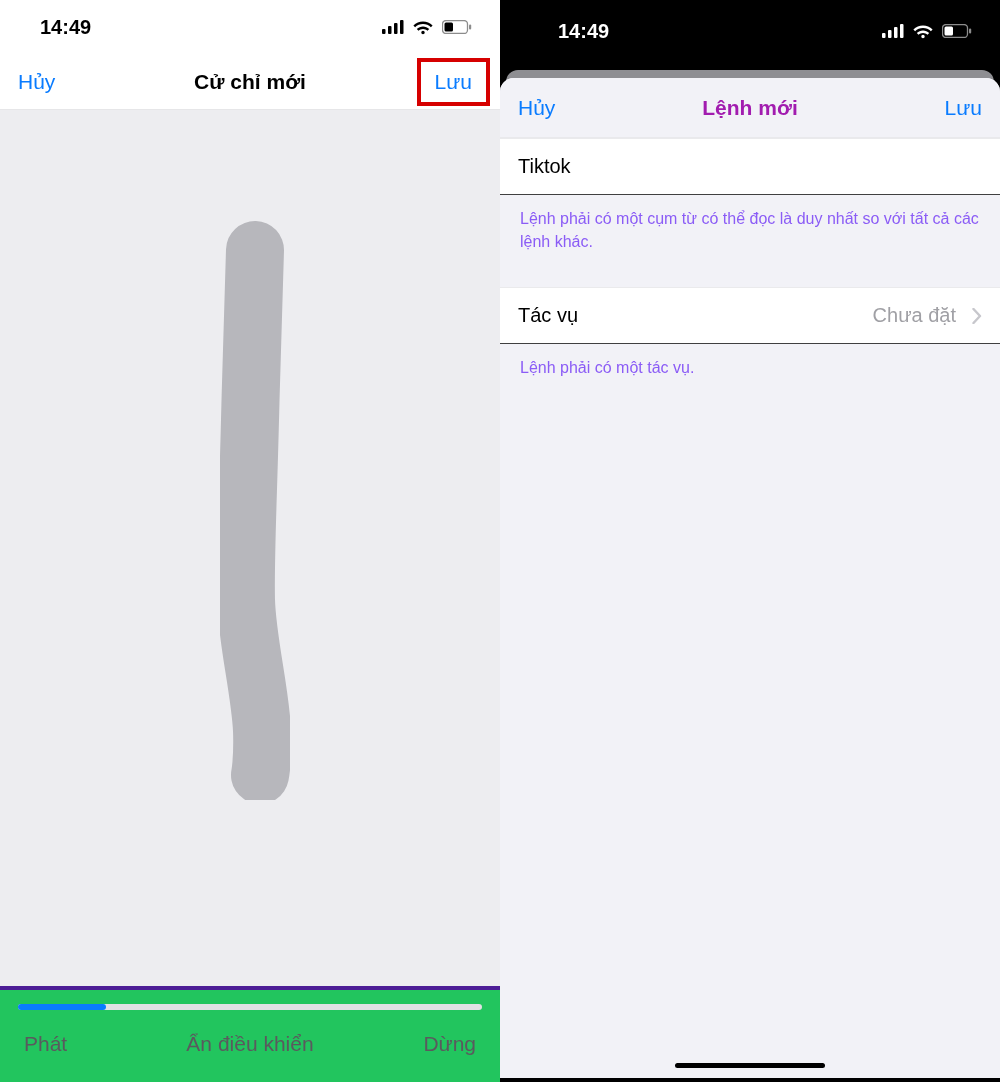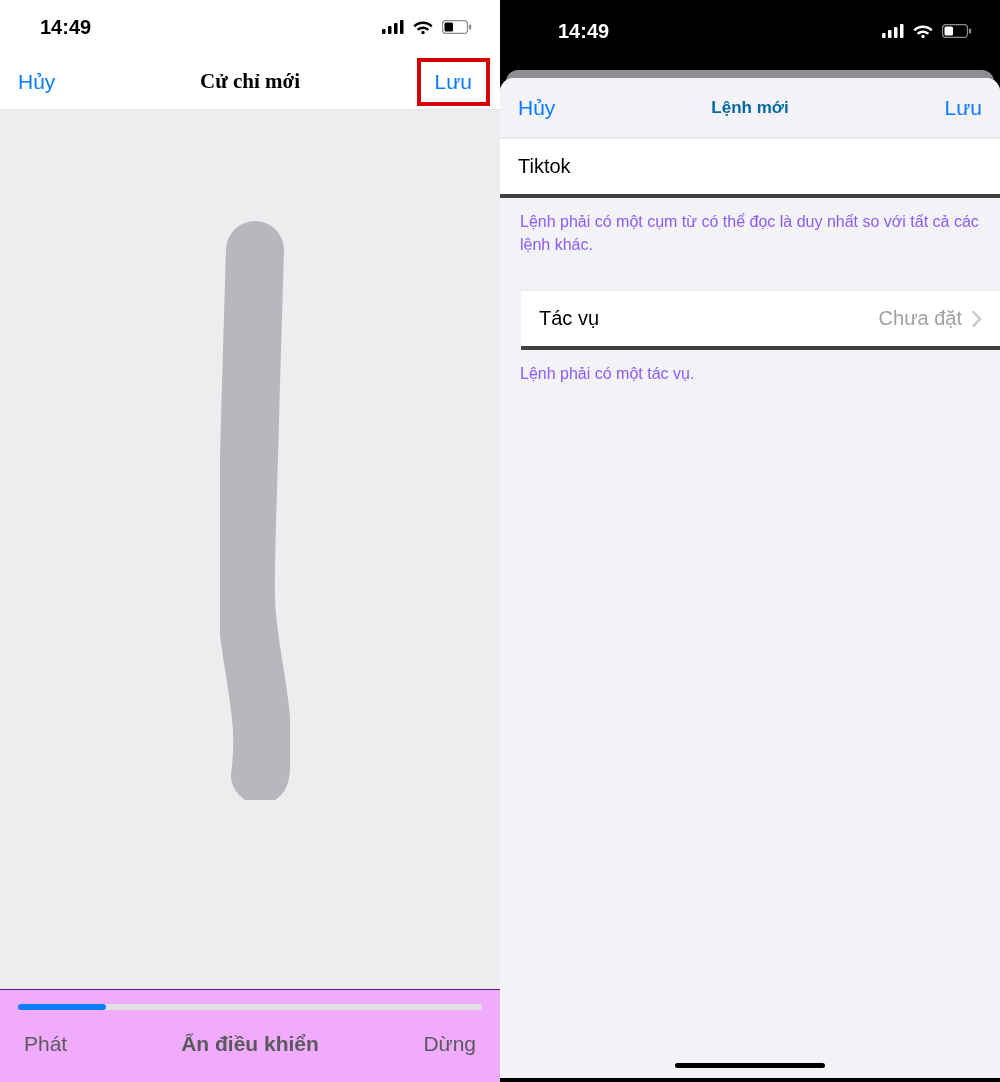--- a/index.html
+++ b/index.html
@@ -6,48 +6,48 @@
   html, body { width: 1000px; height: 1082px; background: #fff; overflow: hidden; }
   .stage { display: flex; width: 1000px; height: 966px; }
   .screen { width: 500px; height: 1082px; position: relative; overflow: hidden; }
 
   
   .left { background: #fff; }
   .statusbar-light { height: 54px; display: flex; align-items: center; justify-content: space-between; padding: 0 28px 0 40px; color: #000; font-weight: 600; font-size: 20px; }
   .status-icons { display: flex; align-items: center; gap: 8px; }
   .nav-left { height: 56px; display: flex; align-items: center; justify-content: space-between; padding: 0 18px; border-bottom: 1px solid #e6e6e8; position: relative; }
   .nav-left .cancel { color: #0a7cff; font-size: 21px; }
-  .nav-left .title { position: absolute; left: 50%; transform: translateX(-50%); font-size: 21px; font-weight: 600; color: #000; font-family: Liberation Serif, serif; }
+  .nav-left .title { position: absolute; left: 50%; transform: translateX(-50%); font-size: 21px; font-weight: 600; color: #000; }
   .save-wrap { position: relative; }
   .save-wrap .save { color: #0a7cff; font-size: 21px; padding: 6px 10px; display: inline-block; }
   .save-highlight { position: absolute; top: -6px; right: -8px; bottom: -6px; left: -8px; border: 4px solid #d60000; pointer-events: none; }
   .canvas { background: #ededf0; height: 880px; position: relative; }
   .stroke { position: absolute; left: 220px; top: 110px; width: 70px; height: 580px; }
-  .toolbar { background: #f0abfc; border-top: 1px solid #4c1d95; position: absolute; bottom: 0; left: 0; right: 0; }
+  .toolbar { background: #22c55e; border-top: 4px solid #4c1d95; position: absolute; bottom: 0; left: 0; right: 0; }
   .progress-row { padding: 14px 18px 0 18px; }
   .progress { height: 6px; width: 100%; background: #e1e1e4; border-radius: 3px; position: relative; }
   .progress .fill { position: absolute; left: 0; top: 0; bottom: 0; width: 19%; background: #0a7cff; border-radius: 3px; }
   .buttons-row { display: flex; align-items: center; justify-content: space-between; padding: 22px 24px 26px 24px; font-size: 21px; color: #5a5a5e; }
-  .buttons-row .center { position: absolute; left: 50%; transform: translateX(-50%); font-weight: bold; }
+  .buttons-row .center { position: absolute; left: 50%; transform: translateX(-50%); }
 
   
   .right { background: #000; }
   .statusbar-dark { height: 62px; background: #000; display: flex; align-items: center; justify-content: space-between; padding: 0 28px 0 58px; color: #fff; font-weight: 600; font-size: 20px; }
   .sheet-back { background: #8e8e92; border-radius: 14px 14px 0 0; margin: 8px 6px 0 6px; height: 12px; }
   .sheet { background: #f2f2f7; border-radius: 14px 14px 0 0; margin: -4px 0 0 0; height: 1000px; position: relative; }
   .nav-right { height: 60px; display: flex; align-items: center; justify-content: space-between; padding: 0 18px; background: #f2f2f7; border-radius: 14px 14px 0 0; border-bottom: 1px solid #e9e9ec; position: relative; }
   .nav-right .cancel { color: #0a7cff; font-size: 21px; }
-  .nav-right .title { position: absolute; left: 50%; transform: translateX(-50%); font-size: 17px; font-weight: 600; color: #0369a1; }
+  .nav-right .title { position: absolute; left: 50%; transform: translateX(-50%); font-size: 21px; font-weight: 600; color: #a21caf; }
   .nav-right .save { color: #0a7cff; font-size: 21px; }
   .section-header { color: #8a8a8e; font-size: 16px; padding: 36px 20px 10px 20px; letter-spacing: 0.3px; }
-  .row { background: #fff; padding: 16px 18px; font-size: 20px; color: #000; display: flex; align-items: center; justify-content: space-between; border-top: 1px solid #eaeaec; border-bottom: 4px solid #404040; text-align: right; }
+  .row { background: #fff; padding: 16px 18px; font-size: 20px; color: #000; display: flex; align-items: center; justify-content: space-between; border-top: 1px solid #eaeaec; border-bottom: 1px solid #404040; text-align: right; }
   .footer-note { color: #8b5cf6; font-size: 16px; padding: 12px 20px 0 20px; line-height: 1.45; }
   .group { margin-top: 34px; }
-  .group .row:first-child { border-top: 1px solid #eaeaec; margin-left: 21px; }
-  .value-area { display: flex; align-items: center; gap: 10px; color: #a0a0a5; font-size: 20px; }
+  .group .row:first-child { border-top: 1px solid #eaeaec; }
+  .value-area { display: flex; align-items: center; gap: 16px; color: #a0a0a5; font-size: 20px; }
   .chevron { color: #c7c7cc; }
   .app-row-wrap { position: relative; }
   .app-highlight { position: absolute; top: -2px; left: 6px; right: 2px; bottom: -2px; border: 4px solid #d60000; pointer-events: none; }
   .home-indicator { position: absolute; bottom: 10px; left: 50%; transform: translateX(-50%); width: 150px; height: 5px; border-radius: 3px; background: #000; }
 
   
   svg { display: block; }
 </style>
 </head>
 <body>

